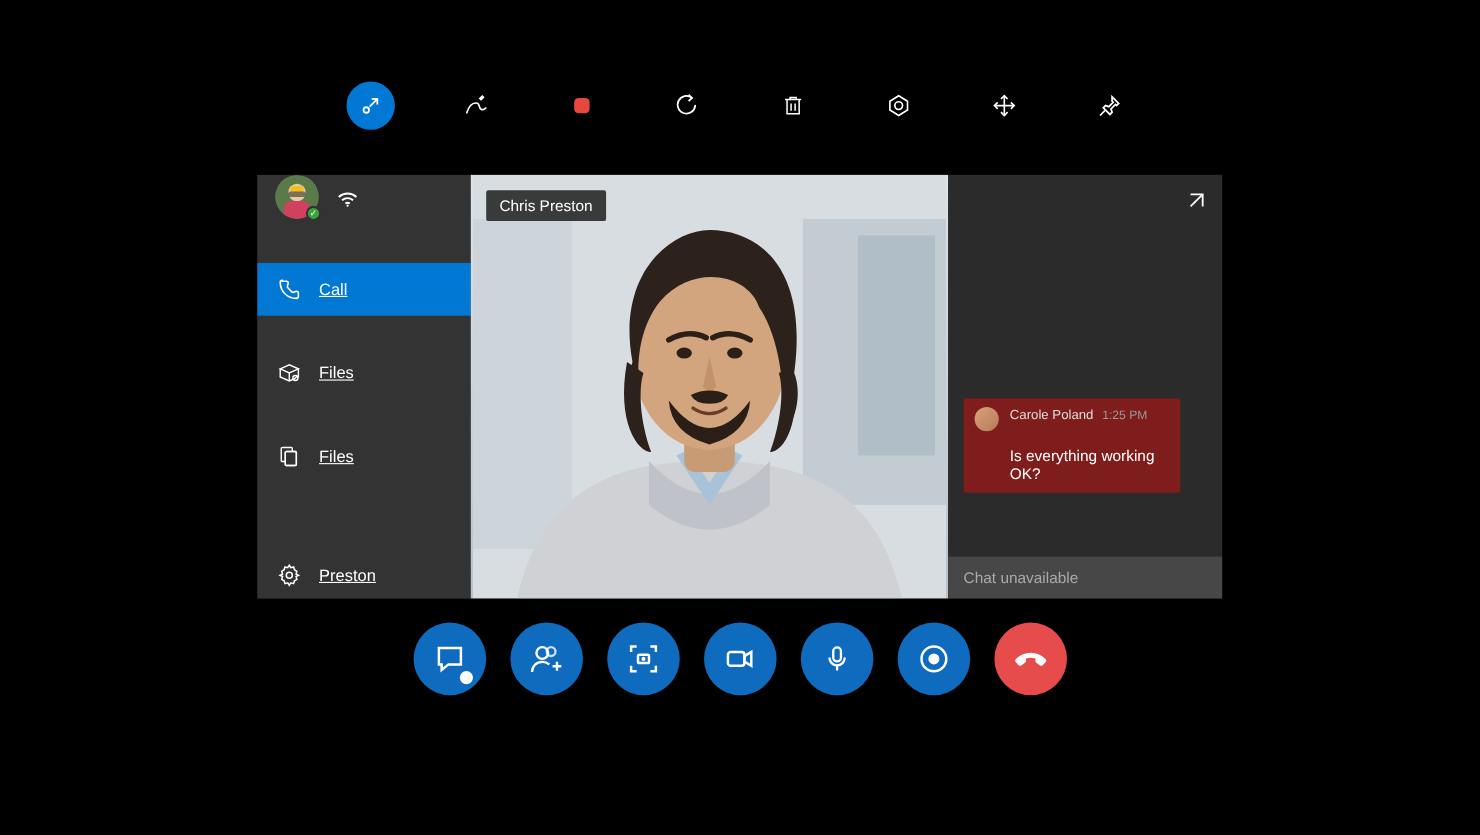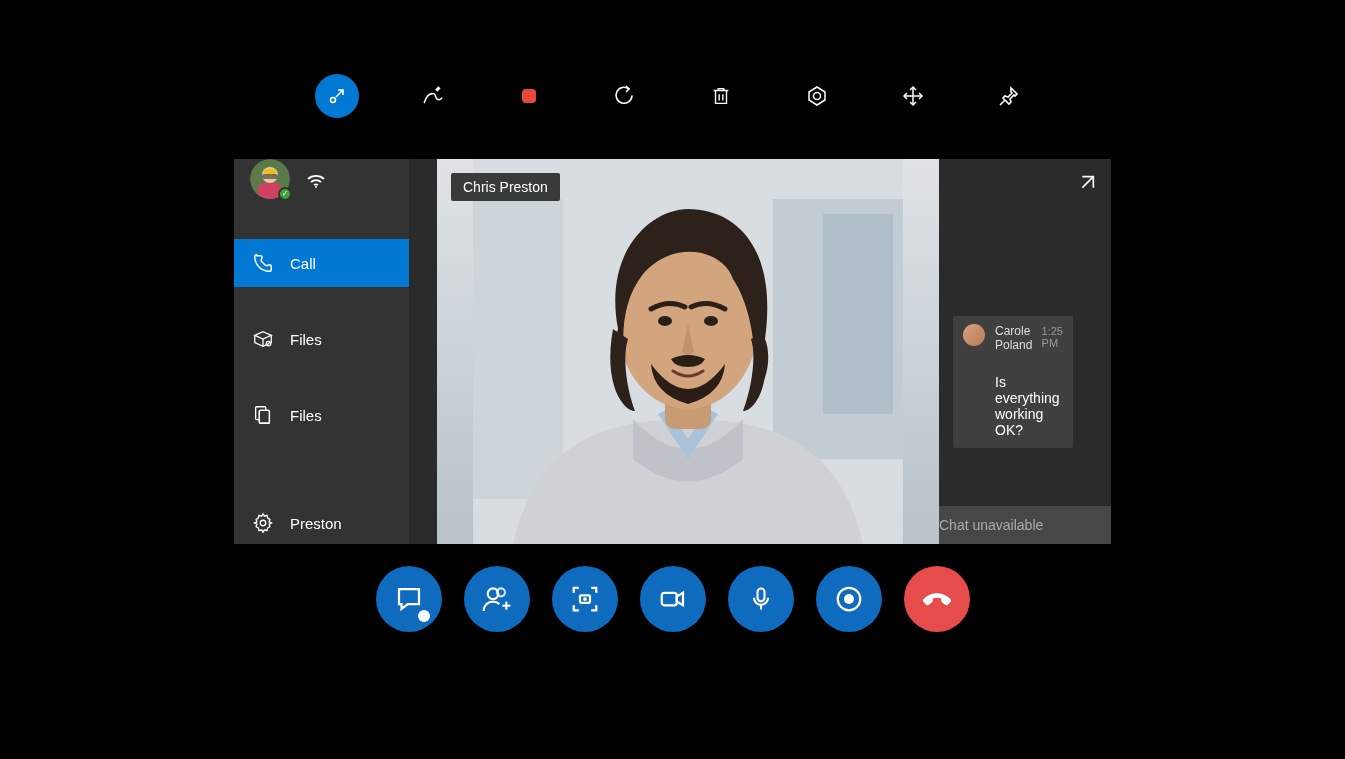--- a/index.html
+++ b/index.html
@@ -44,24 +44,25 @@
     left: 234px;
     top: 159px;
     width: 877px;
     height: 385px;
     display: flex;
     background: #2b2b2b;
   }
 
   
   .sidebar {
-    width: 175px;
+    width: 194px;
     background: #333333;
     display: flex;
     flex-direction: column;
+    text-decoration: underline;
   }
   .sidebar-header {
     height: 66px;
     display: flex;
     align-items: center;
     padding-left: 16px;
     gap: 14px;
   }
   .avatar-wrap { position: relative; width: 40px; height: 40px; }
   .avatar-svg { border-radius: 50%; }
@@ -87,25 +88,24 @@
     padding-left:18px;
     height:48px;
     gap:16px;
     font-size:15px;
     cursor:pointer;
   }
   .nav-item.active { background:#0078d4; }
 
   
   .video-area {
-    width: 502px;
+    width: 434px;
     position: relative;
     background: linear-gradient(180deg,#dfe3e6 0%, #cfd6db 40%, #b9c2c9 100%);
     overflow: hidden;
-    margin-left: 28px;
   }
   .participant-name {
     position:absolute;
     top:14px; left:14px;
     background: rgba(40,40,40,0.9);
     padding:6px 12px;
     font-size:14px;
     border-radius:2px;
     z-index:5;
   }
@@ -129,21 +129,21 @@
     position:absolute;
     top:14px; right:14px;
     cursor:pointer;
   }
   .chat-body { flex:1; position:relative; }
 
   .chat-msg {
     position:absolute;
     bottom:58px;
     left:14px; right:38px;
-    background:#404040;
+    background:#7f1d1d;
     padding:8px 10px 10px 10px;
     display:flex;
     gap:10px;
     border-radius:2px;
   }
   .chat-sender-row{
     display:flex; gap:8px; align-items:baseline;
     font-size:12px; margin-bottom:2px;
   }
   .chat-sender{ color:#ddd; }
@@ -154,20 +154,21 @@
     width:22px; height:22px; border-radius:50%;
     background: linear-gradient(135deg,#d9a27c,#b77a5a);
     flex-shrink:0;
   }
 
   .chat-input-bar {
     height:38px;
     background:#474747;
     display:flex;
     align-items:center;
+    padding-left:14px;
     font-size:14px;
     color:#aaa;
   }
 
   
   .call-controls {
     position:absolute;
     left:0; right:0;
     top:566px;
     display:flex;

